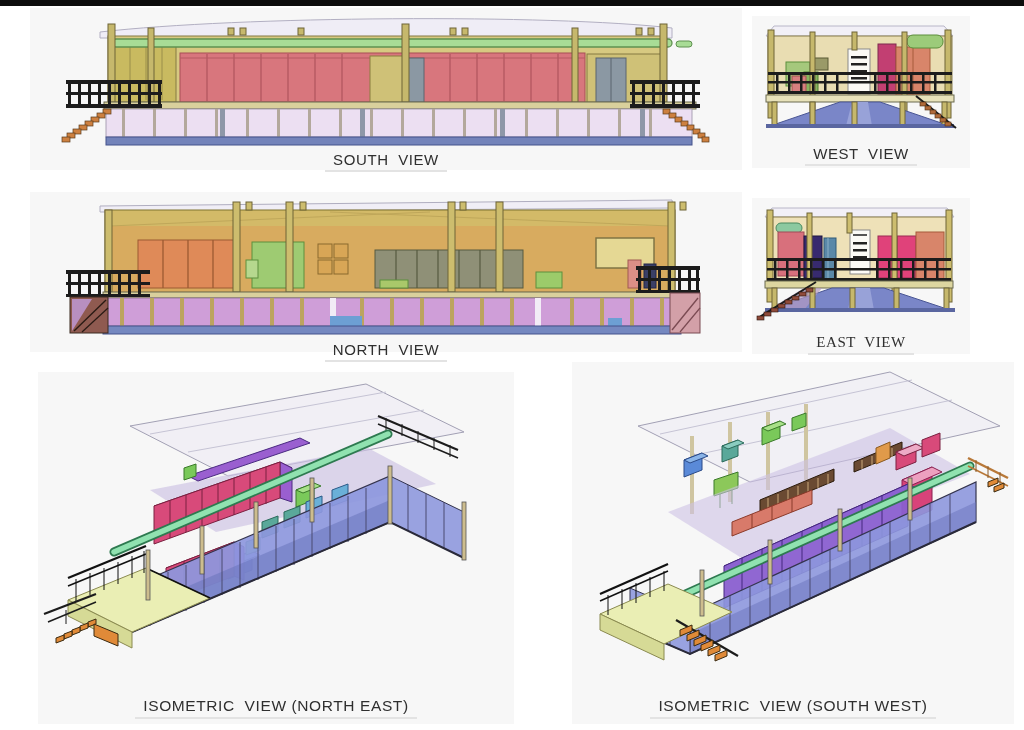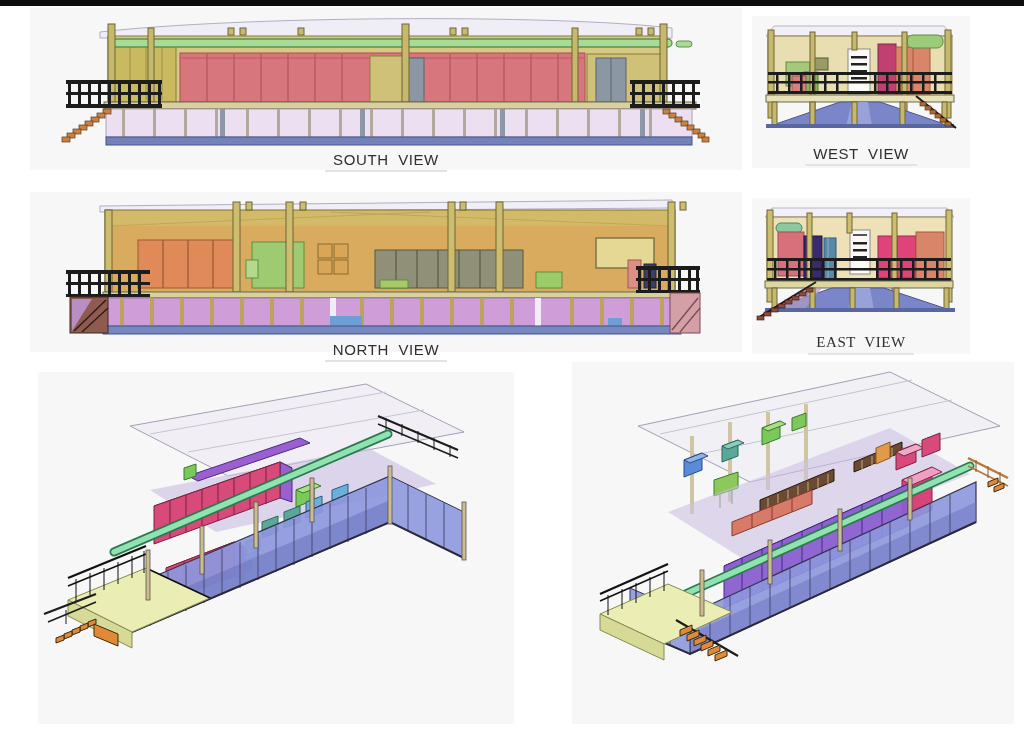--- a/index.html
+++ b/index.html
@@ -534,20 +534,21 @@
       </g>
       <g fill="#cdbd8e" stroke="#555" stroke-width="0.8">
         <rect x="108" y="178" width="4" height="50"></rect>
           <rect x="162" y="154" width="4" height="48"></rect>
         <rect x="216" y="130" width="4" height="46"></rect>
           <rect x="272" y="106" width="4" height="44"></rect>
         <rect x="350" y="94" width="4" height="58"></rect>
           <rect x="424" y="130" width="4" height="58"></rect>
       </g>
     </svg>
+    <figcaption><span class="cap capbig">ISOMETRIC  VIEW (NORTH EAST)</span></figcaption>
   </figure>
 
   <figure class="view" style="left:572px;top:362px;width:442px;height:362px;">
     <svg width="442" height="332" viewBox="0 0 442 332">
       <g>
         <polygon points="66,64 318,10 428,64 178,120" fill="#eceaf4" fill-opacity="0.5" stroke="#a2a0b4"></polygon>
         <line x1="88" y1="72" x2="340" y2="18" stroke="#c5c3d4"></line>
         <line x1="128" y1="92" x2="380" y2="38" stroke="#c5c3d4"></line>
       </g>
       <g stroke="#cfc5a0" stroke-width="4">
@@ -668,14 +669,15 @@
         <polygon points="416,120 426,116 426,121 416,125" fill="#e08a38" stroke="#3a2a10"></polygon>
         <polygon points="422,125 432,121 432,126 422,130" fill="#e08a38" stroke="#3a2a10"></polygon>
       </g>
       <g fill="#cdbd8e" stroke="#555" stroke-width="0.8">
         <rect x="128" y="208" width="4" height="46"></rect>
           <rect x="196" y="178" width="4" height="44"></rect>
         <rect x="266" y="147" width="4" height="42"></rect>
           <rect x="336" y="116" width="4" height="42"></rect>
       </g>
     </svg>
+    <figcaption><span class="cap capbig">ISOMETRIC  VIEW (SOUTH WEST)</span></figcaption>
   </figure>
 </div>
 
 </body></html>

